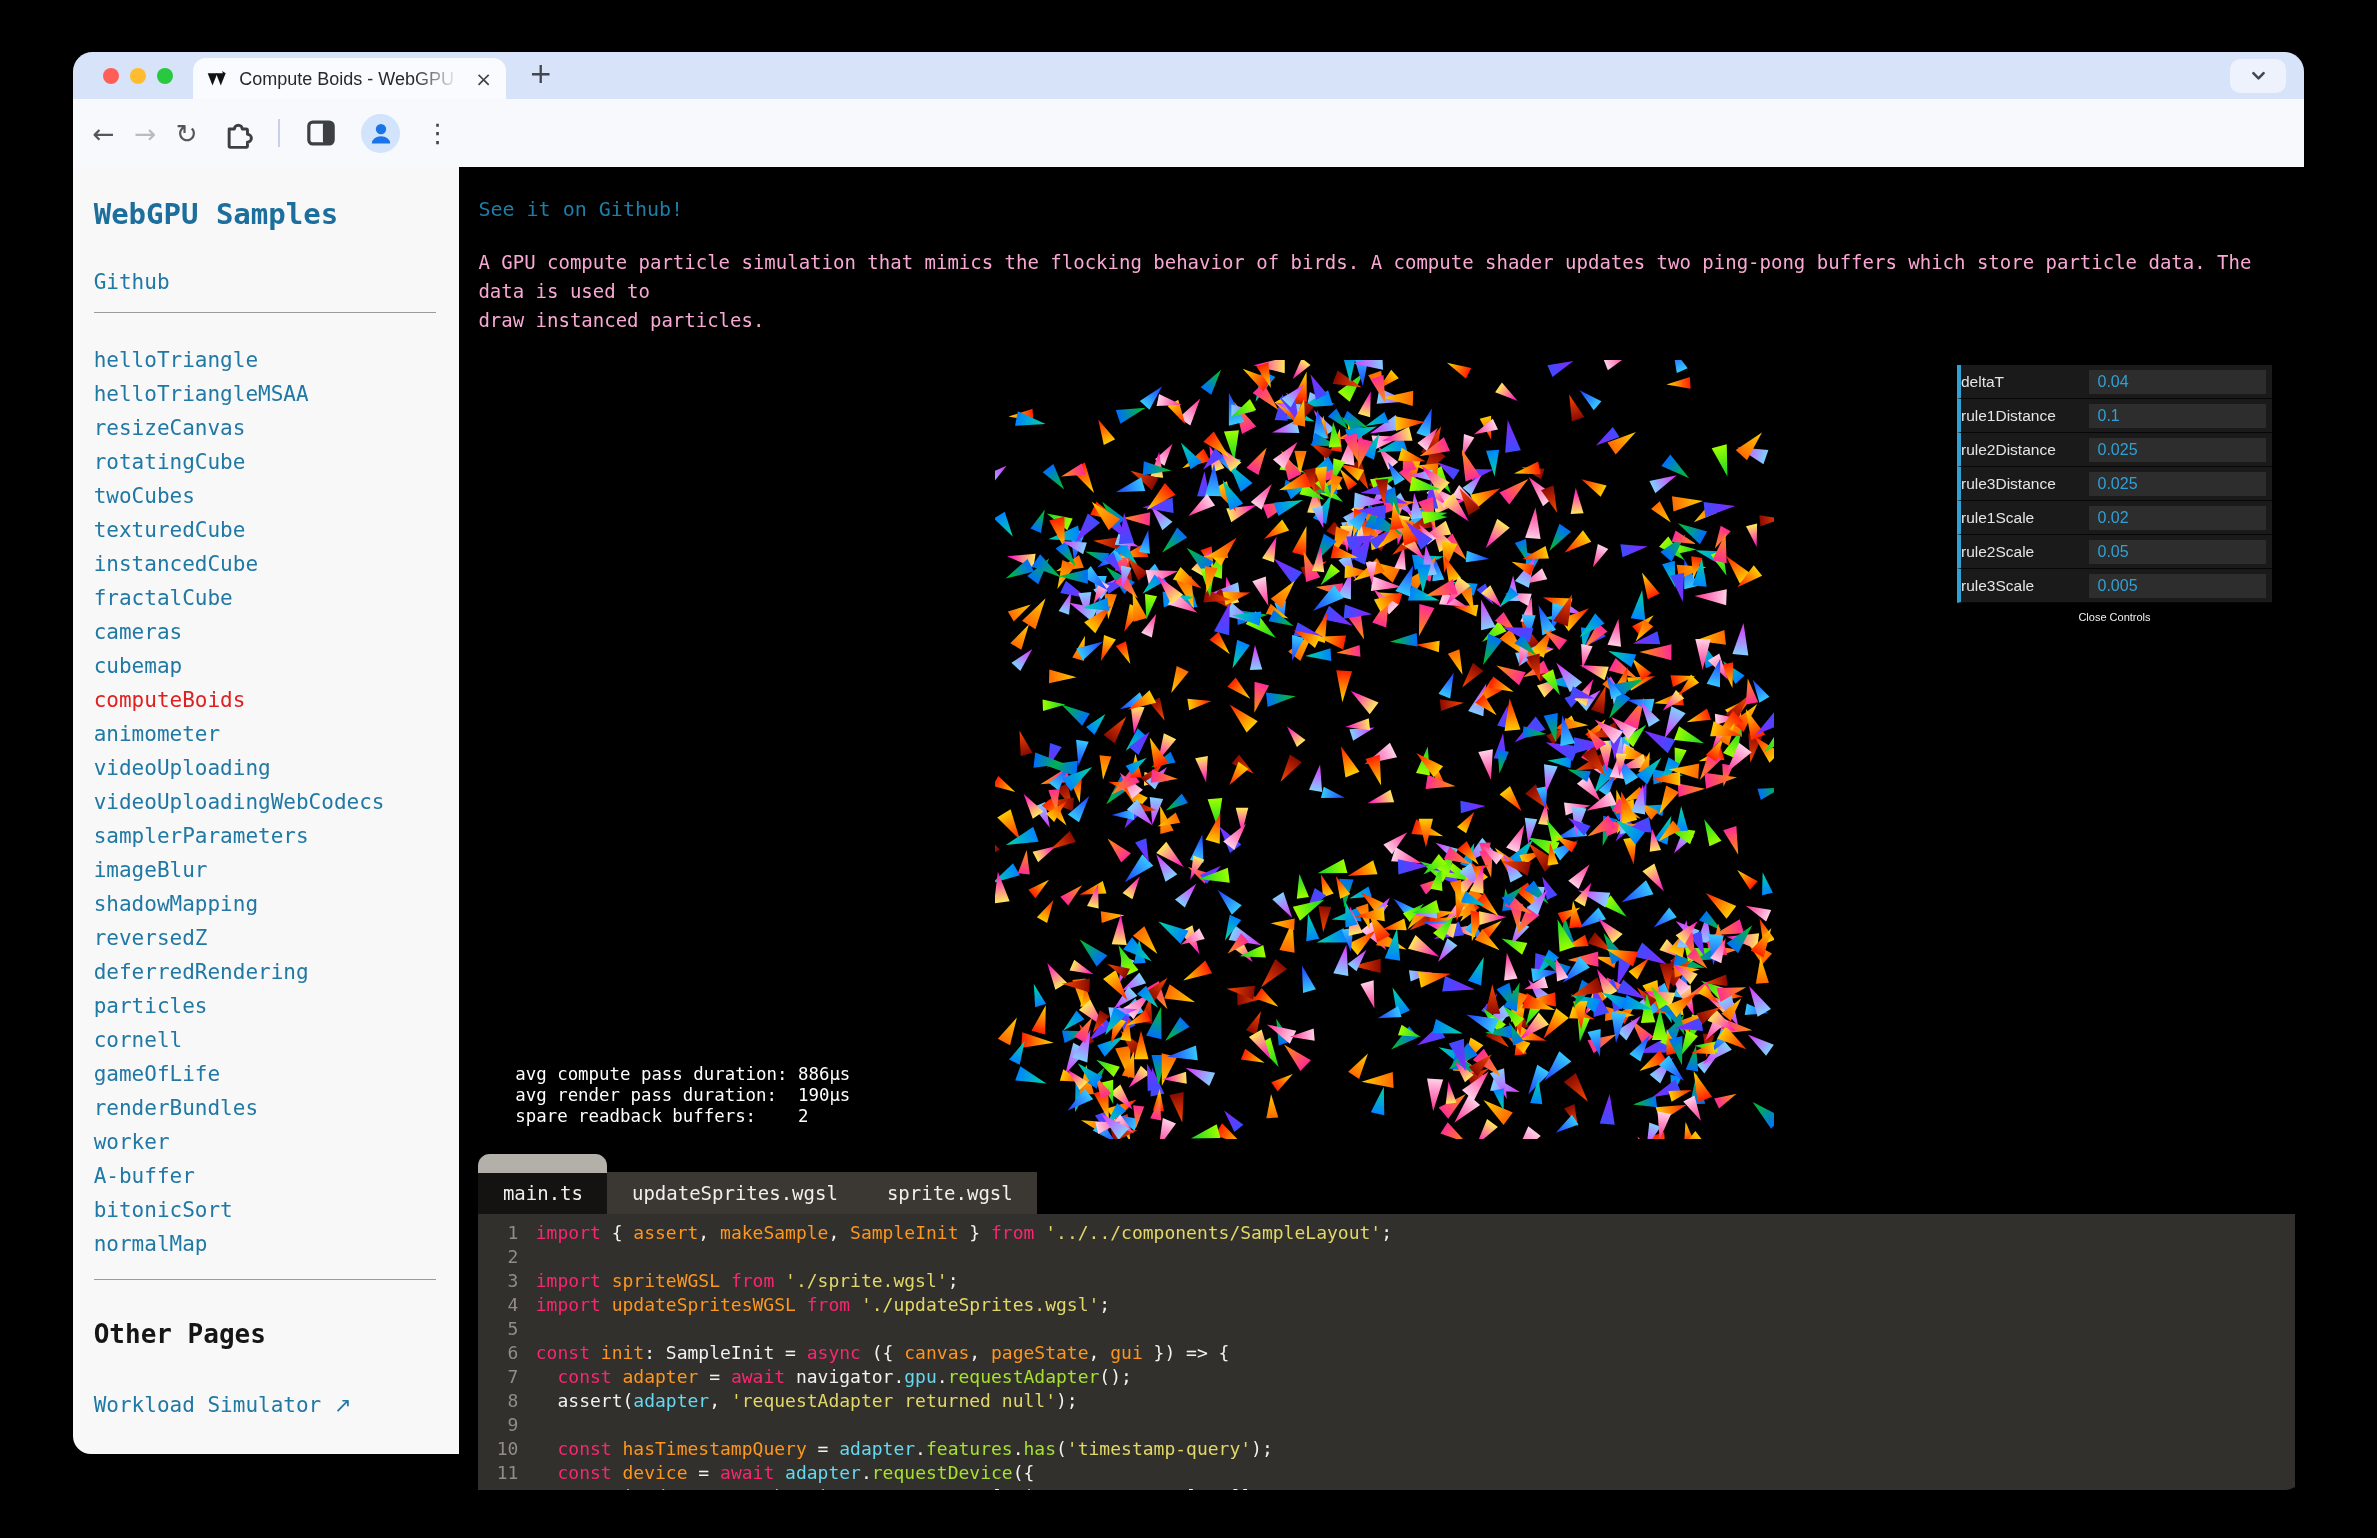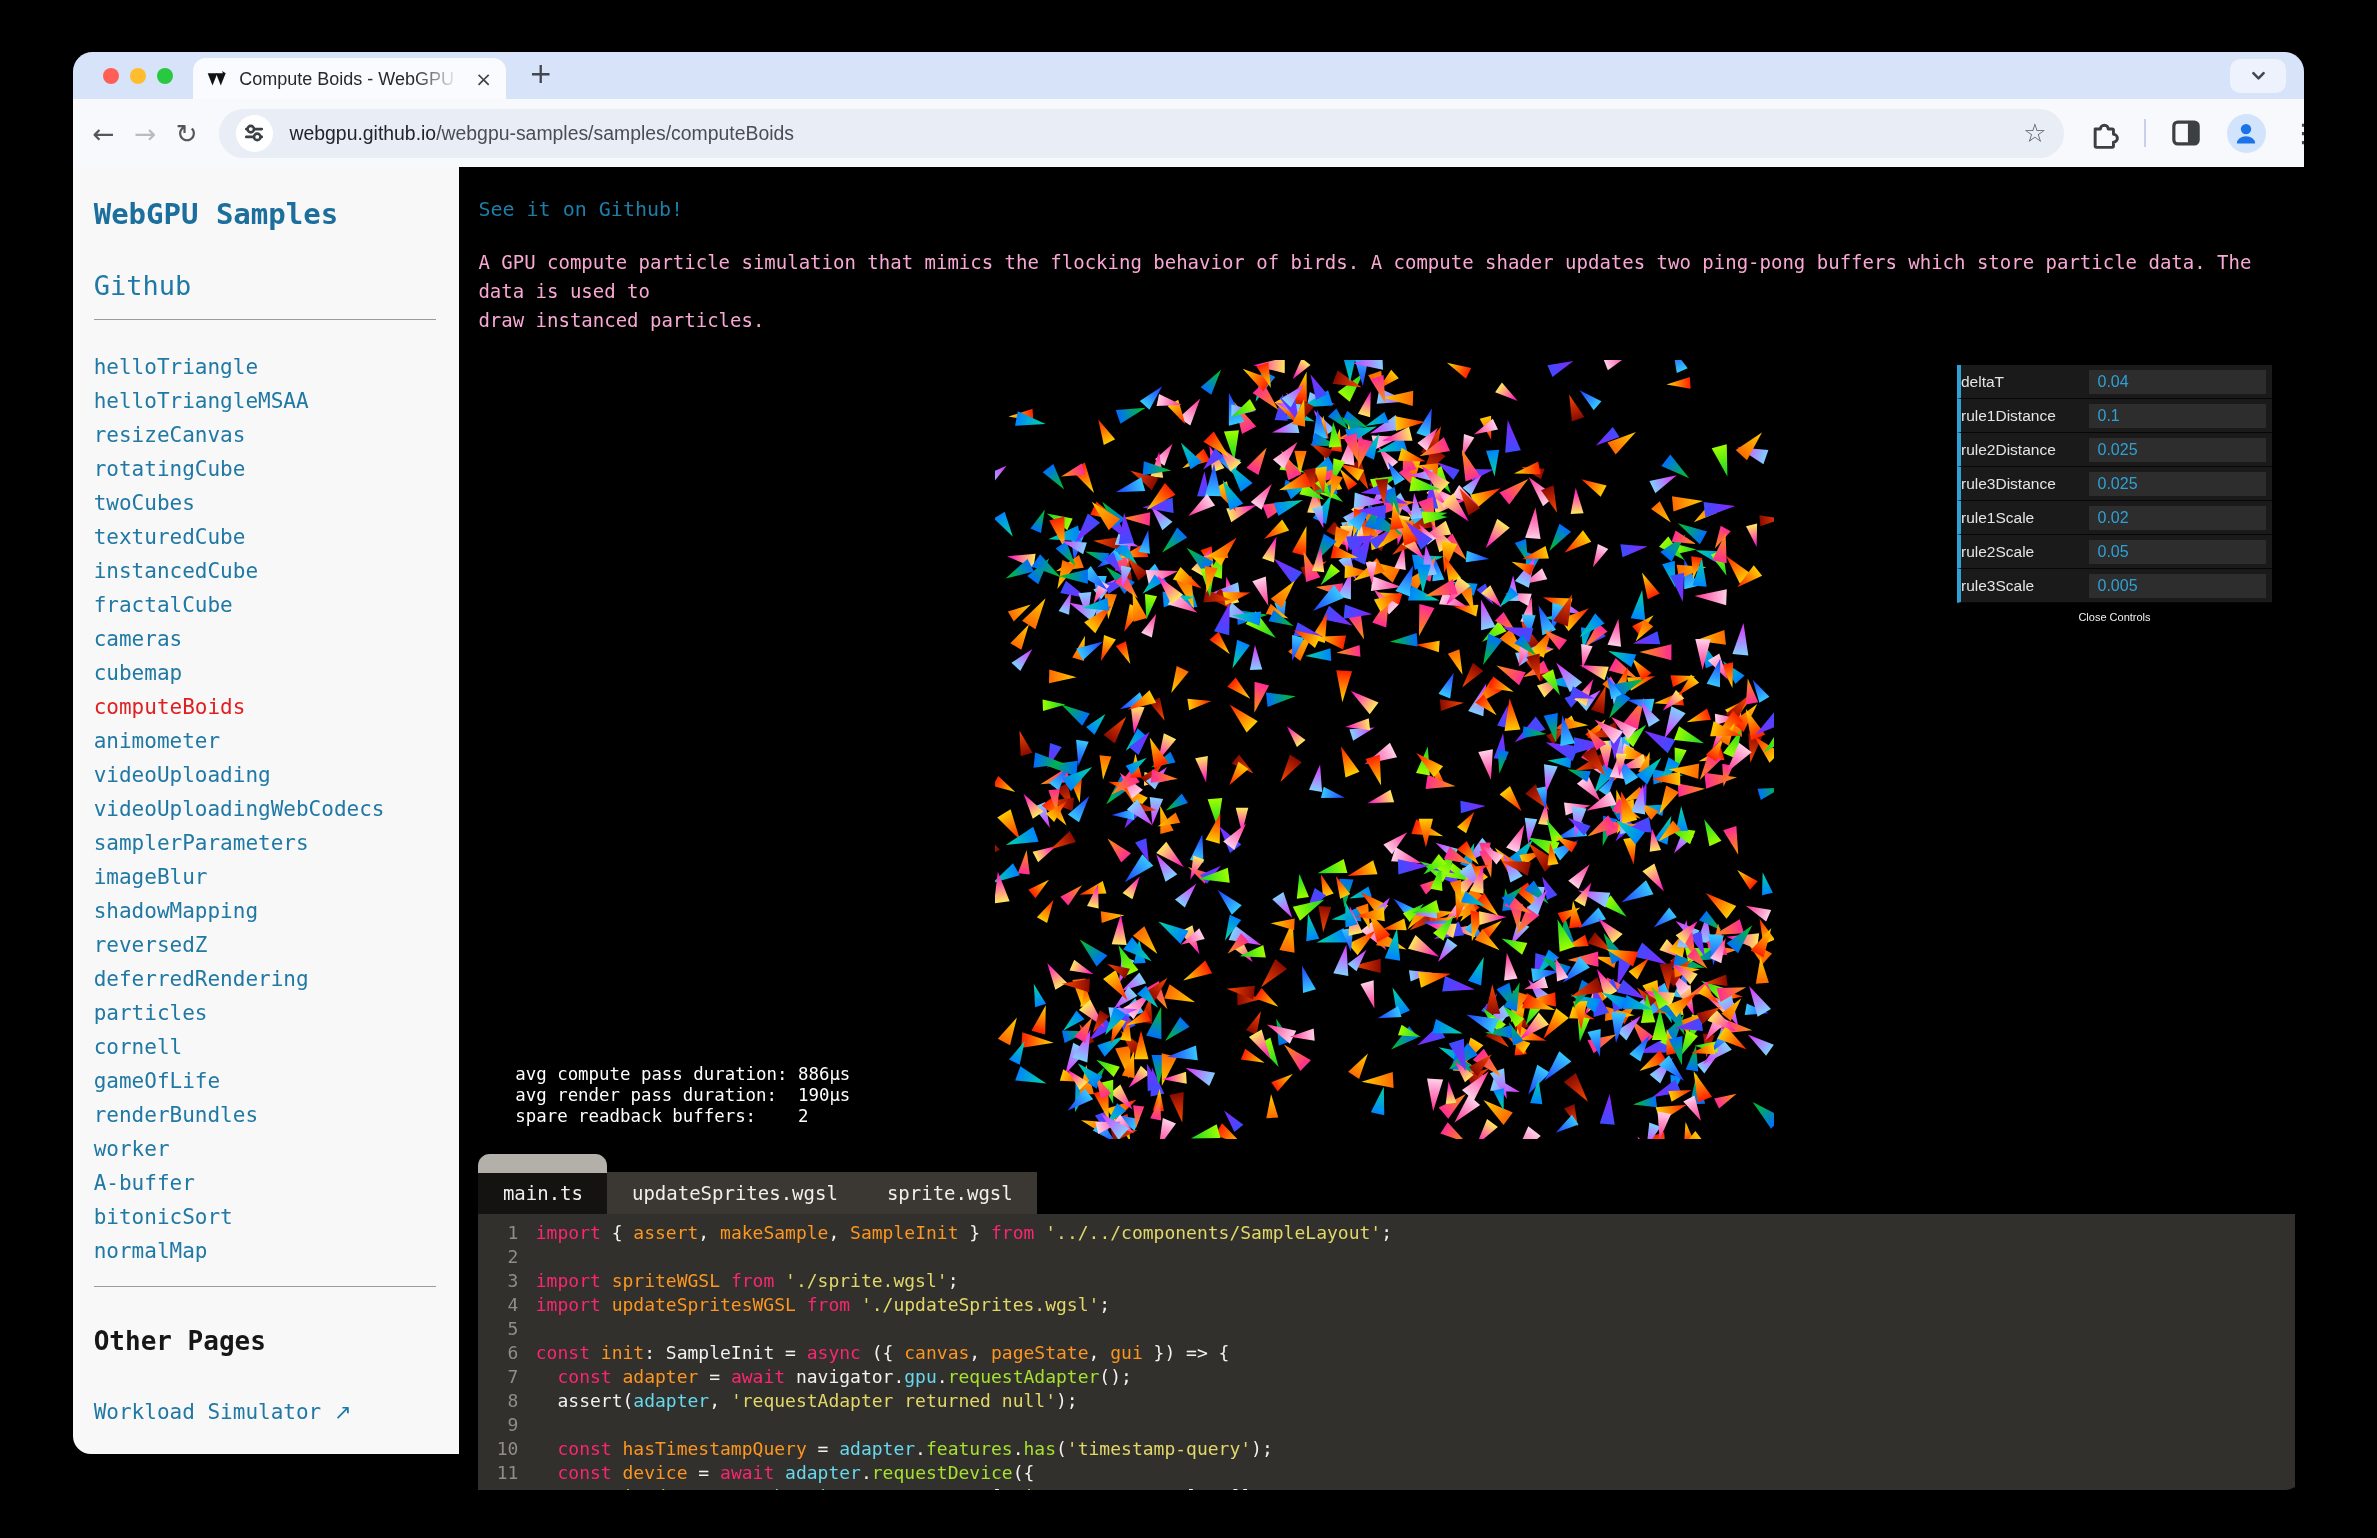--- a/index.html
+++ b/index.html
@@ -34,21 +34,21 @@
   .star{margin-left:auto;font-family:"DejaVu Sans",sans-serif;font-size:26px;color:#55585e;}
   .tb-right{display:flex;align-items:center;margin-left:22px;gap:24.5px;}
   .vdiv{width:1.9px;height:28px;background:#c7d2ea;}
   .avatar{width:39px;height:39px;border-radius:50%;background:#d2e3fc;display:flex;align-items:center;justify-content:center;}
   .kebab{font-family:"DejaVu Sans",sans-serif;font-size:26px;color:#43464c;letter-spacing:0;}
   
   .content{position:absolute;top:115px;left:0;right:0;bottom:0;background:#000;}
   .sidebar{position:absolute;left:0;top:0;width:386px;height:1287px;background:#f8f8f8;
            border-bottom-left-radius:18px;padding:30px 23px 0 20.7px;box-sizing:border-box;}
   .sb-title{font-size:29px;font-weight:bold;color:#1c6e9c;}
-  .sb-gh{display:inline-block;margin-top:39px;font-size:27px;color:#2078a5;text-decoration:none;}
+  .sb-gh{display:inline-block;margin-top:39px;font-size:21px;color:#2078a5;text-decoration:none;}
   .sb-hr{border:none;border-top:1.3px solid #9b9b9b;margin:18px 0 0 0;}
   .sb-list{margin-top:30px;}
   .sb-item{display:block;font-size:21px;line-height:34px;color:#2078a5;text-decoration:none;}
   .sb-item.active{color:#e02020;}
   .sb-other{margin-top:39px;font-size:26px;font-weight:bold;color:#161616;}
   .sb-wl{display:inline-block;margin-top:44px;font-size:21px;color:#2078a5;text-decoration:none;}
   .sb-wl .arr{font-family:"DejaVu Sans",sans-serif;}
   
   .main{position:absolute;left:386px;top:0;right:0;bottom:0;}
   .m-title{margin:28px 0 0 19.4px;font-size:40px;font-weight:600;color:#ececec;}
@@ -106,32 +106,20 @@
         <svg width="23" height="15.5" viewBox="0 0 36 24">
           <polyline points="10,8 18,16 26,8" fill="none" stroke="#43464c" stroke-width="4" stroke-linecap="round" stroke-linejoin="round"></polyline>
         </svg>
       </div>
     </div>
 
     <div class="toolbar">
       <div class="nav-ic">←</div>
       <div class="nav-ic disabled">→</div>
       <div class="nav-ic">↻</div>
-      <div class="omnibox">
-        <div class="tune-circle">
-          <svg width="22" height="22" viewBox="0 0 34 34">
-            <line x1="5" y1="11" x2="29" y2="11" stroke="#3c4043" stroke-width="4" stroke-linecap="round"></line>
-            <line x1="5" y1="23" x2="29" y2="23" stroke="#3c4043" stroke-width="4" stroke-linecap="round"></line>
-            <circle cx="12" cy="11" r="5" fill="#fff" stroke="#3c4043" stroke-width="4"></circle>
-            <circle cx="22" cy="23" r="5" fill="#fff" stroke="#3c4043" stroke-width="4"></circle>
-          </svg>
-        </div>
-        <div class="url"><span>webgpu.github.io</span><span class="path">/webgpu-samples/samples/computeBoids</span></div>
-        <div class="star">☆</div>
-      </div>
       <div class="tb-right">
         <svg width="34" height="34" viewBox="0 0 52 52">
           <path d="M14 20 h8 a6 6 0 1 1 12 0 h6 a2 2 0 0 1 2 2 v6 a6 6 0 1 1 0 12 v6 a2 2 0 0 1 -2 2 h-24 a2 2 0 0 1 -2 -2 v-24 a2 2 0 0 1 2 -2 z" fill="none" stroke="#3c4043" stroke-width="4.5" stroke-linejoin="round"></path>
         </svg>
         <div class="vdiv"></div>
         <svg width="32" height="32" viewBox="0 0 50 50">
           <rect x="6" y="8" width="38" height="34" rx="6" fill="none" stroke="#3c4043" stroke-width="5"></rect>
           <rect x="28" y="8" width="16" height="34" rx="5" fill="#3c4043"></rect>
         </svg>
         <div class="avatar">

